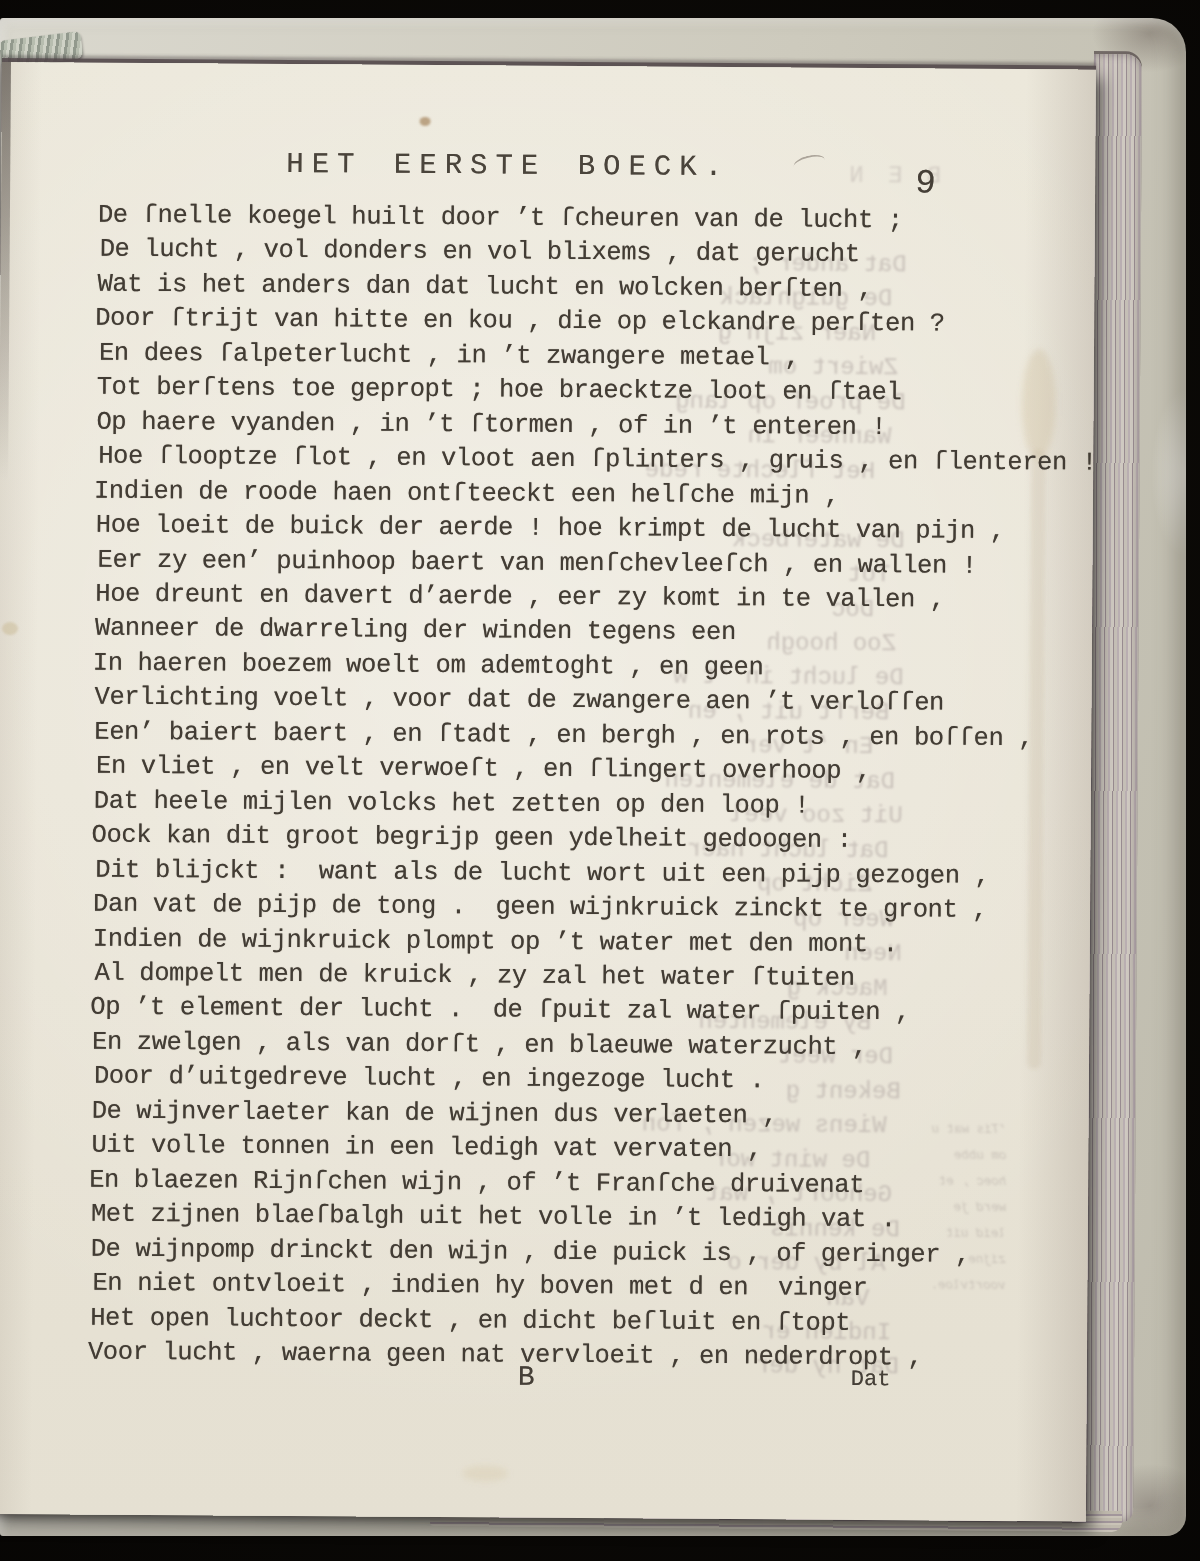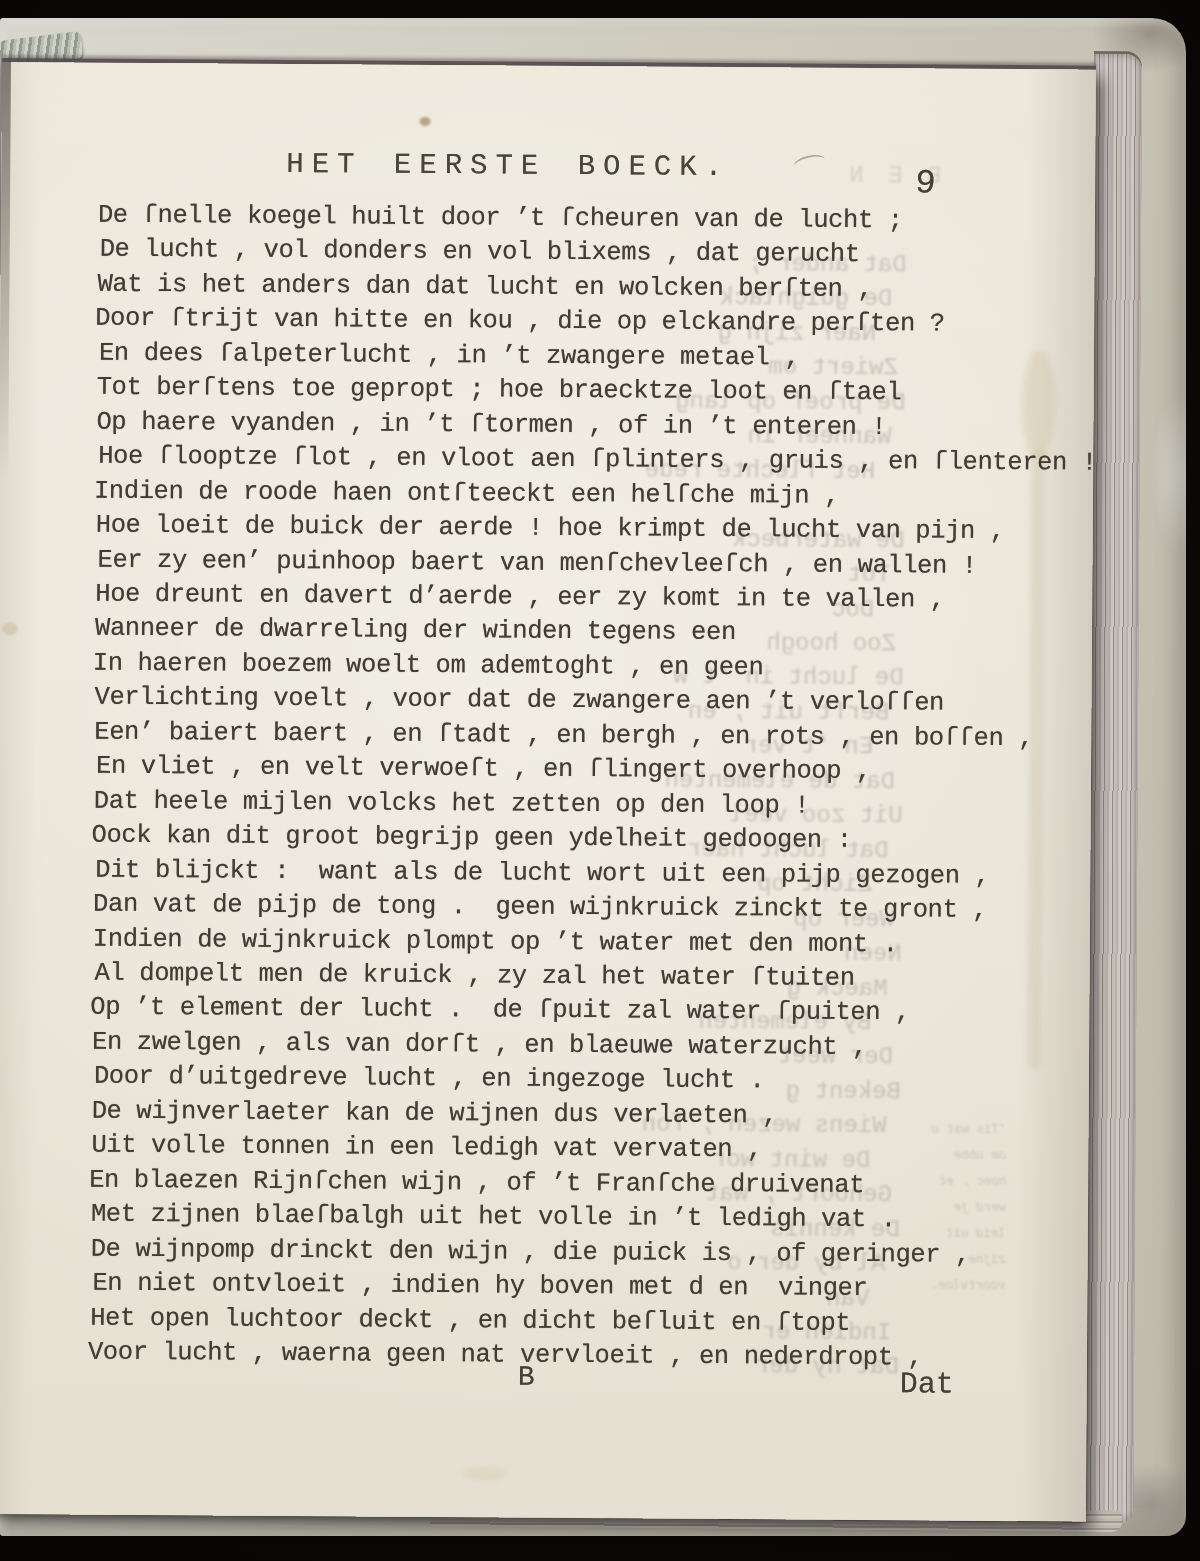--- a/index.html
+++ b/index.html
@@ -70,21 +70,21 @@
             word-spacing:6px;color:#4a443b;white-space:pre;text-shadow:0 0 .6px rgba(60,52,45,.6);}
   .page-number{position:absolute;left:914px;top:96px;font-size:34px;color:#453f37;
             transform:rotate(4deg);text-shadow:0 0 .6px rgba(60,52,45,.6);}
   .poem{position:absolute;left:97px;top:136px;font-size:25.5px;letter-spacing:-.4px;
         color:#423c34;text-shadow:0 0 .7px rgba(66,58,48,.65);}
   .poem-line{white-space:pre;line-height:34.45px;min-height:34.45px;}
   .poem-line:nth-child(3n+2){margin-left:2px;}
   .poem-line:nth-child(5n+4){margin-left:-2px;}
   .signature-mark{position:absolute;left:525px;top:1296px;font-size:28px;color:#453f37;
         text-shadow:0 0 .6px rgba(60,52,45,.6);}
-  .catchword{position:absolute;left:907px;top:1299px;font-size:30px;color:#453f37;
+  .catchword{position:absolute;left:858px;top:1299px;font-size:22px;color:#453f37;
         text-shadow:0 0 .6px rgba(60,52,45,.6);}
 </style>
 </head>
 <body>
 
 <div class="scene">
   <div class="vellum"></div>
   <div class="endband"></div>
   <div class="fore-edge"></div>
   <div class="bottom-stack"></div>

